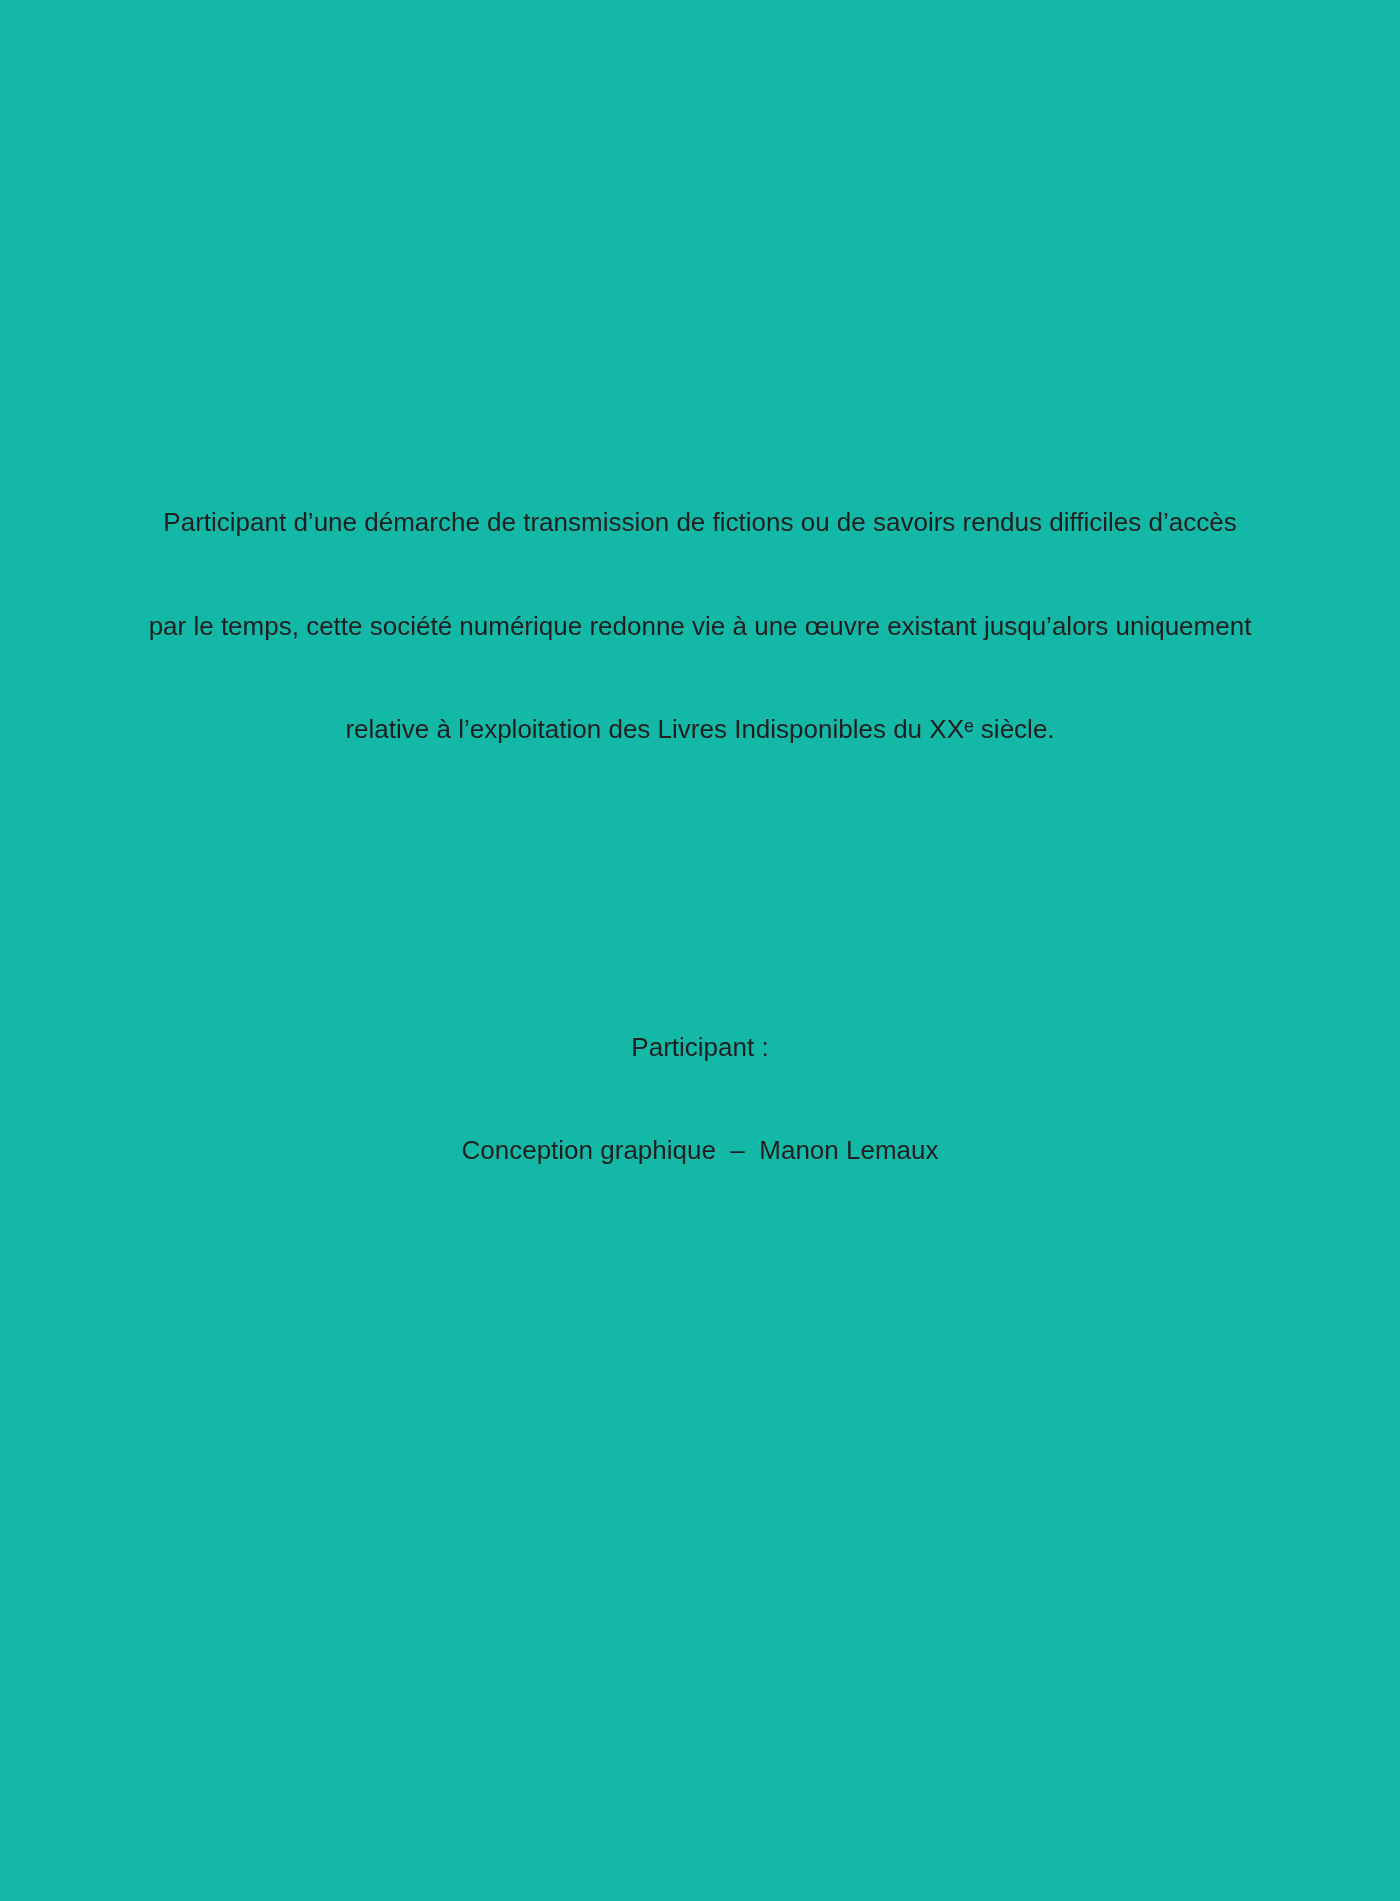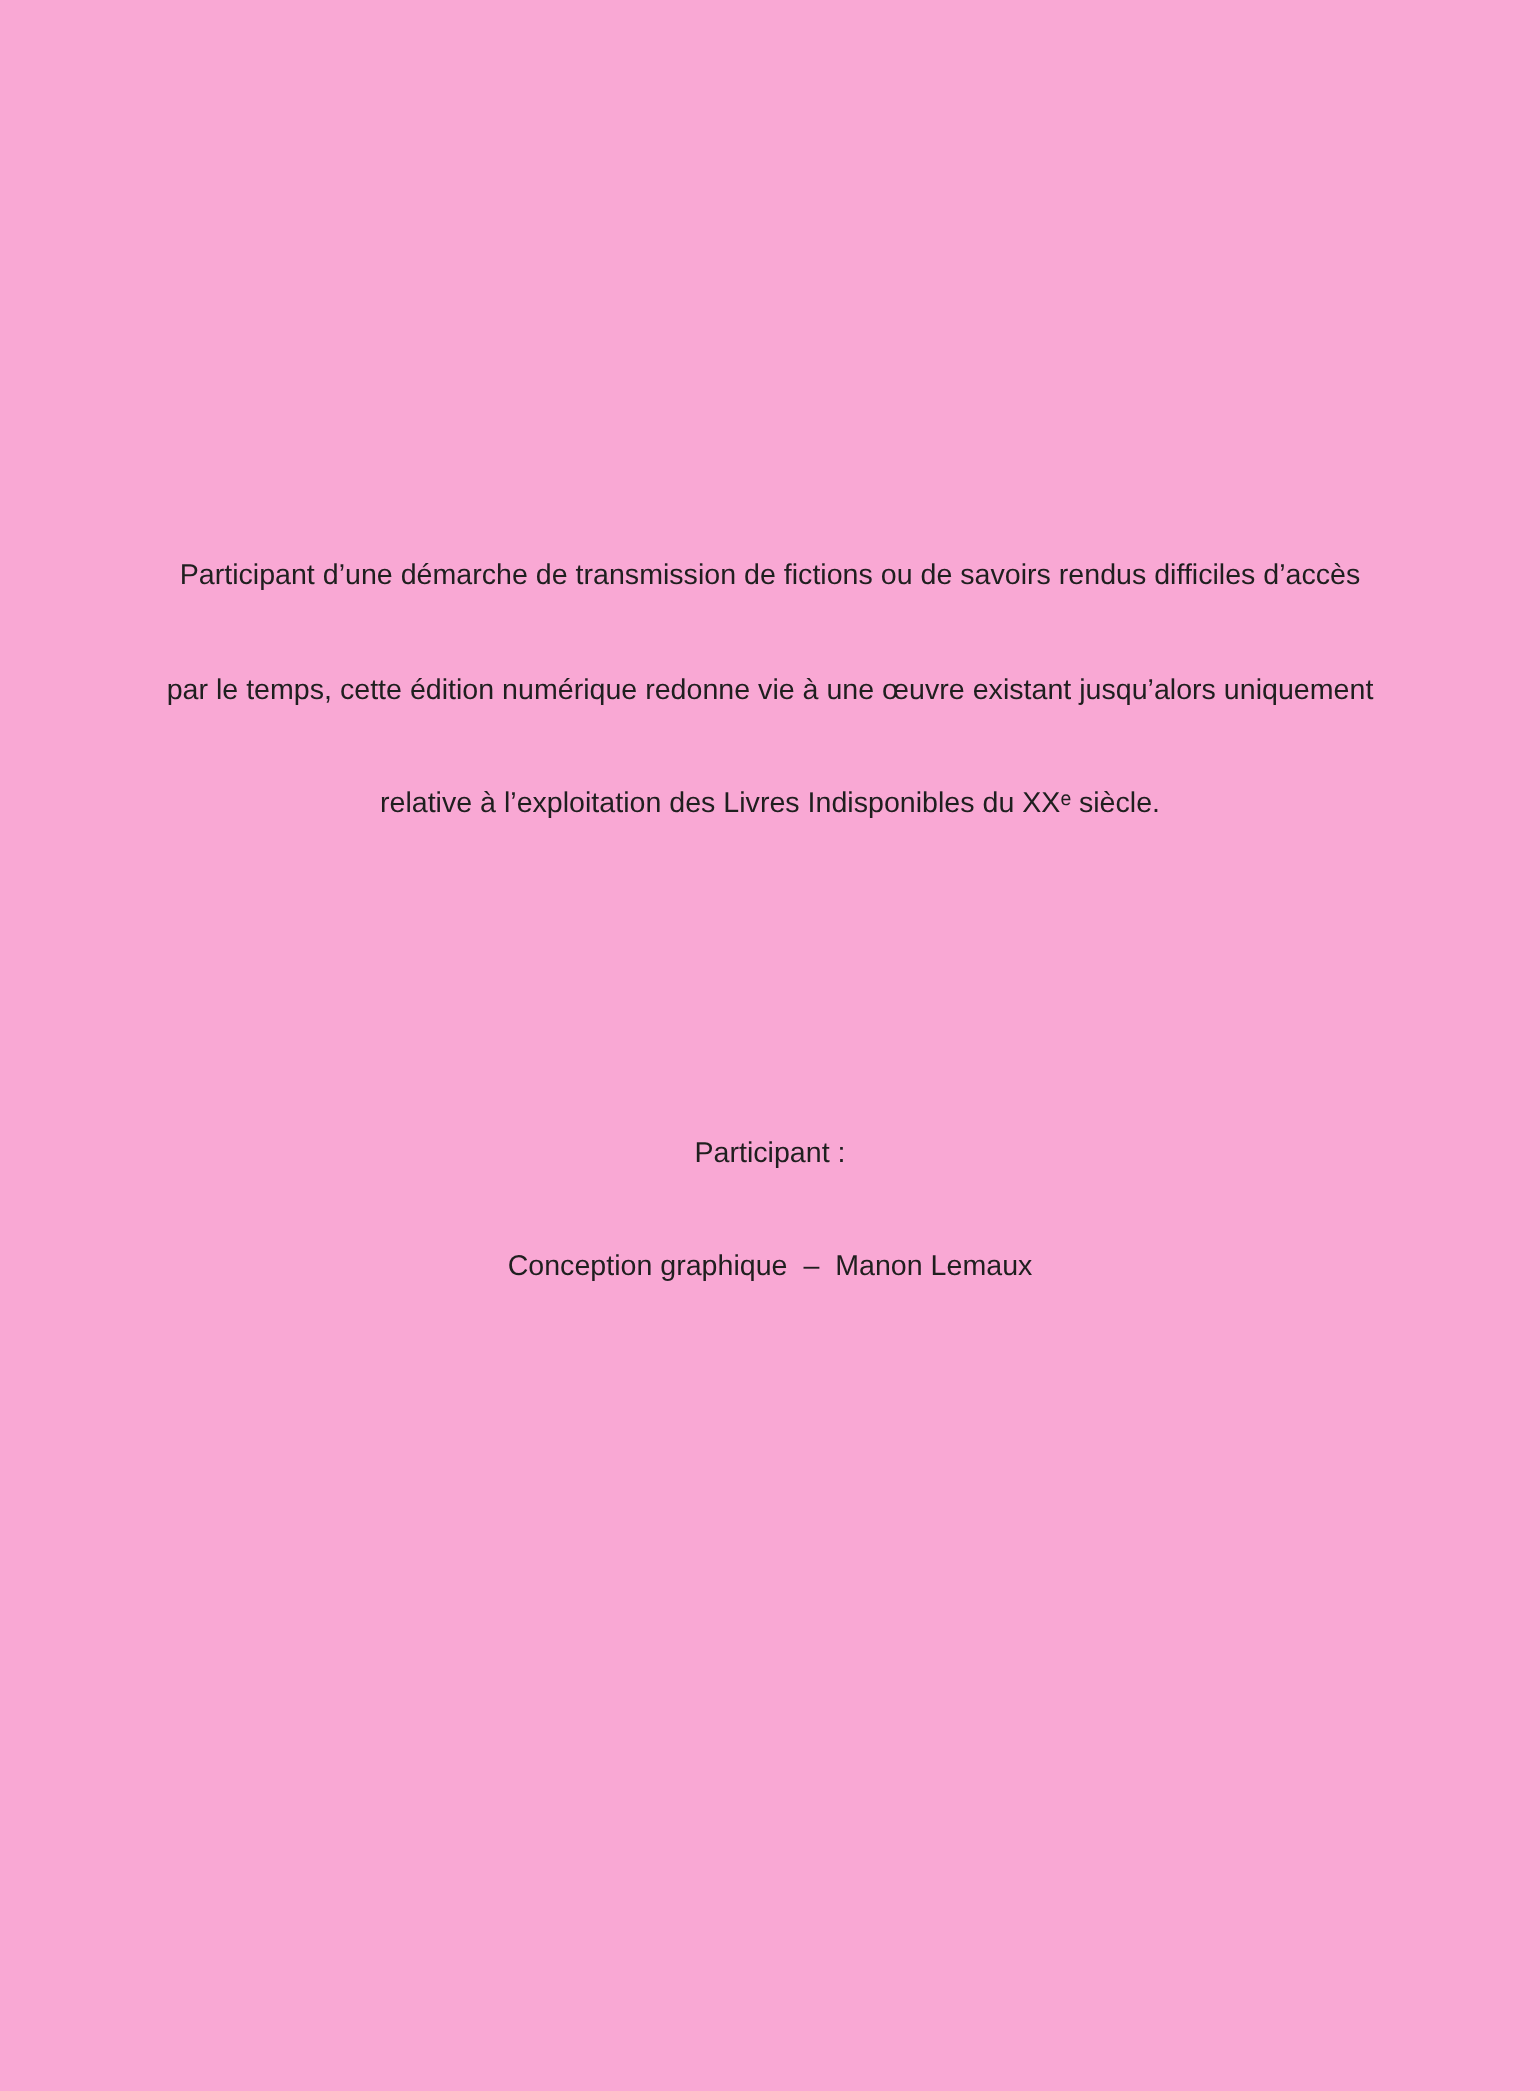--- a/index.html
+++ b/index.html
@@ -2,42 +2,42 @@
 <html lang="fr"><head>
 <meta charset="utf-8">
 <title>Page</title>
 <style>
   html, body { margin: 0; padding: 0; background: #ffffff; }
   .page {
     position: relative;
     width: 1400px;
     height: 1901px;
     margin: 0 auto;
-    background: #f9a8d4;
+    background: #14b8a6;
     color: #1f1f1f;
     font-family: "Liberation Sans", "DejaVu Sans", sans-serif;
     font-size: 26px;
     line-height: 34.5px;
     text-align: center;
     overflow: hidden;
   }
   .block { white-space: pre-wrap; }
   .p-transmission { padding-top: 436px; }
   .p-bnf          { margin-top: 36px; }
   .p-fenixx       { margin-top: 36px; }
   .p-couverture   { margin-top: 40px; }
 </style>
 </head>
 <body>
 
 <div class="page">
 
   <section class="block p-transmission">
     <div>Participant d’une démarche de transmission de fictions ou de savoirs rendus difficiles d’accès</div>
-    <div>par le temps, cette édition numérique redonne vie à une œuvre existant jusqu’alors uniquement</div>
+    <div>par le temps, cette société numérique redonne vie à une œuvre existant jusqu’alors uniquement</div>
     <div>relative à l’exploitation des Livres Indisponibles du XXᵉ siècle.</div>
   </section>
 
   <section class="block p-bnf">
   </section>
 
 
   <section class="block p-couverture">
     <div>Participant :</div>
     <div>Conception graphique  –  Manon Lemaux</div>

